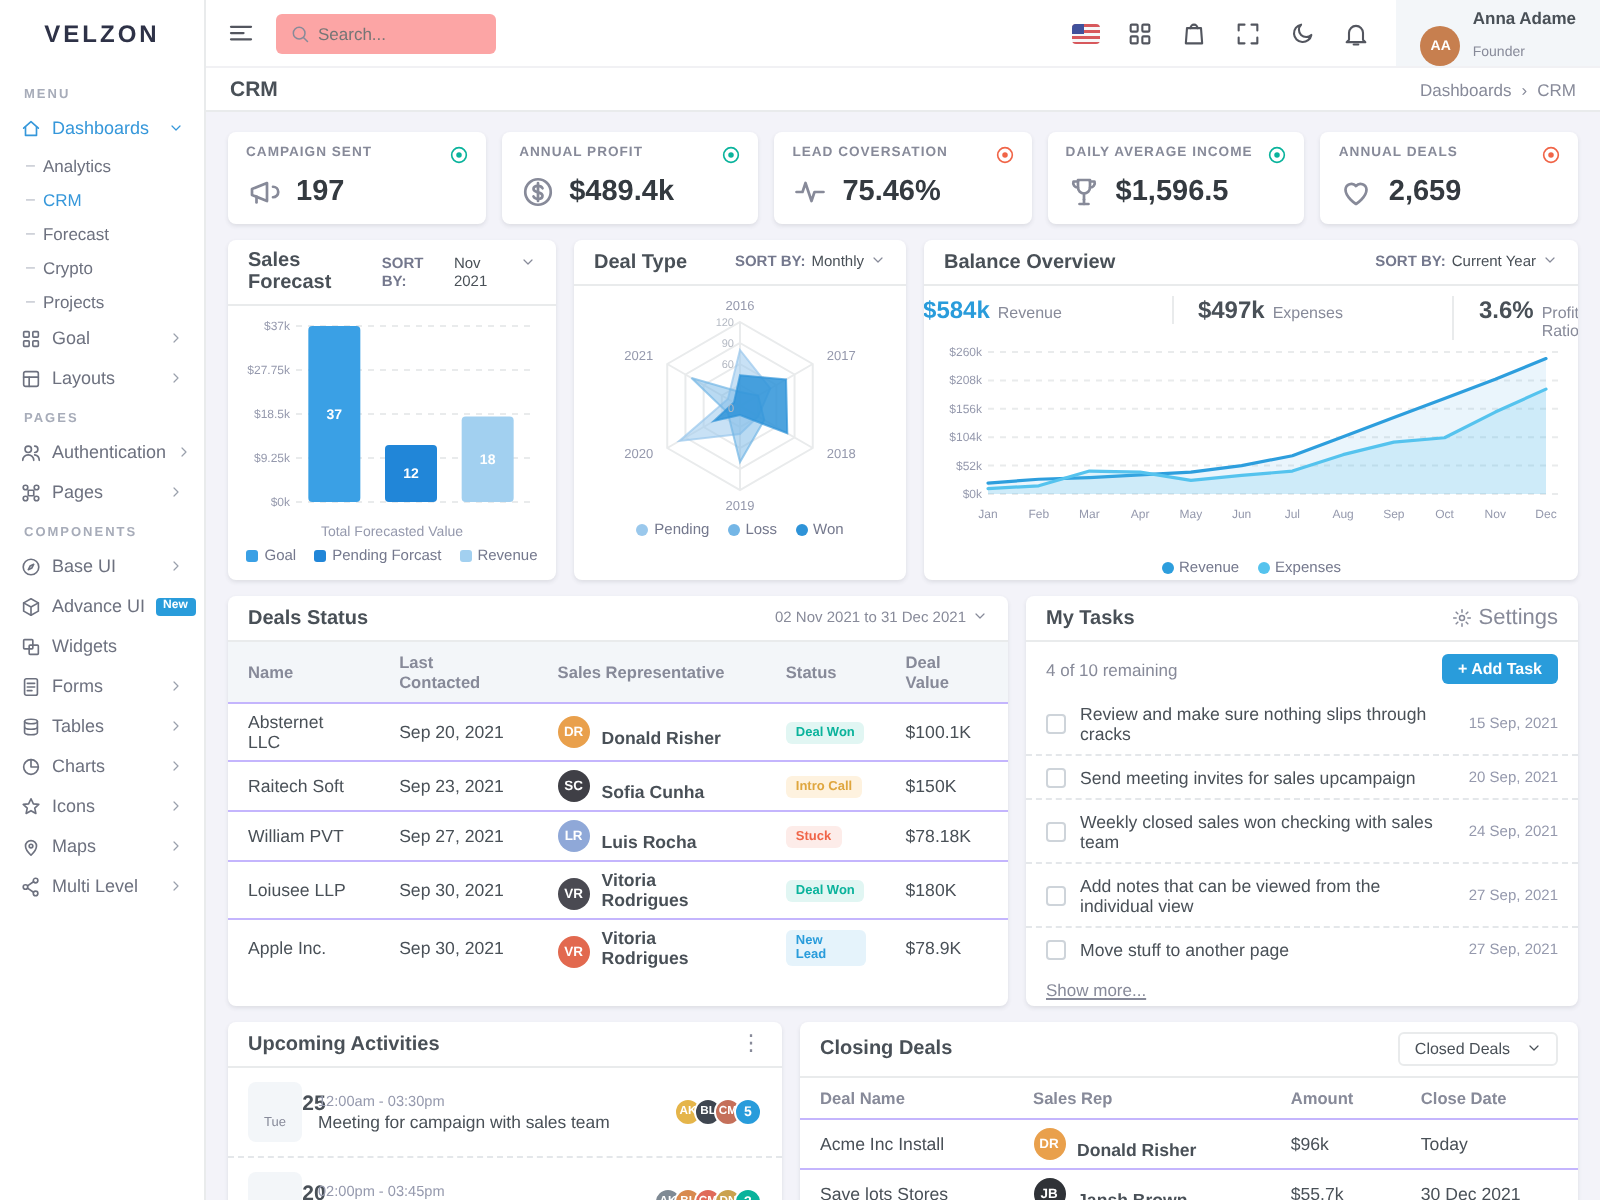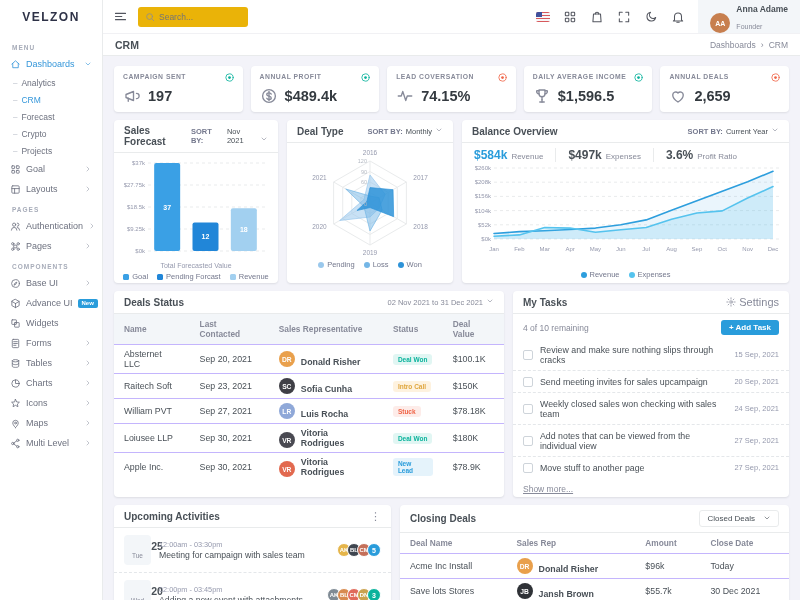--- a/index.html
+++ b/index.html
@@ -16,58 +16,58 @@
   .nav-item .chev { color:#9aa0ac; display:flex; }
   .nav-item.active .chev { color:#3597da; }
   .nav-child { display:flex; align-items:center; gap:4px; padding:3.5px 10px 3.5px 13px; font-size:8.5px; color:#6d717f; cursor:pointer; }
   .nav-child.active { color:#3597da; }
   .nav-child .dash { color:#b2b7c2; font-size:8px; }
   .badge-new { background:#299cdb; color:#fff; font-size:6px; font-weight:bold; padding:1.5px 4px; border-radius:2px; }
   
   .main { flex:1; display:flex; flex-direction:column; min-width:0; }
   .topbar { height:33px; background:#fff; display:flex; align-items:center; padding-left:10px; flex-shrink:0; }
   .tb-icon { color:#53565f; display:flex; align-items:center; cursor:pointer; position:relative; }
-  .searchbox { margin-left:10px; background:#eab308; border-radius:3px; height:20px; width:110px; display:flex; align-items:center; gap:4px; padding:0 7px; color:#878a99; }
+  .searchbox { margin-left:10px; background:#fca5a5; border-radius:3px; height:20px; width:110px; display:flex; align-items:center; gap:4px; padding:0 7px; color:#878a99; }
   .searchbox input { border:none; background:transparent; outline:none; font-size:8.5px; width:80px; color:#495057; font-family:"Liberation Sans",sans-serif; }
   .tb-right { margin-left:auto; display:flex; align-items:center; gap:13px; height:100%; }
   .us-flag { width:14px; height:10px; border-radius:2px; background:repeating-linear-gradient(180deg,#d7585c 0 1.5px,#f6f7f8 1.5px 3px); position:relative; overflow:hidden; }
   .us-flag::after { content:""; position:absolute; left:0; top:0; width:6px; height:5px; background:#41519c; }
   .user-chip { background:#f3f6f9; height:100%; display:flex; align-items:flex-end; gap:6px; padding:0 12px; cursor:pointer; }
   .avatar { border-radius:50%; color:#fff; font-weight:bold; display:flex; align-items:center; justify-content:center; flex-shrink:0; }
   .user-meta { line-height:1.2; }
   .user-name { font-size:8.5px; font-weight:bold; color:#495057; }
   .user-role { font-size:7px; color:#878a99; }
   .pagebar { height:23px; background:#fff; border-top:1px solid #f1f1f4; border-bottom:1px solid #e9ebec; display:flex; align-items:center; justify-content:space-between; padding:0 12px; flex-shrink:0; }
   .page-title { font-size:10.5px; font-weight:bold; color:#495057; }
   .breadcrumb { font-size:8.5px; color:#878a99; display:flex; gap:5px; align-items:center; }
   .content { padding:10px 11px; flex:1; overflow:hidden; }
   
   .card { background:#fff; border-radius:4px; box-shadow:0 1px 2px rgba(56,65,74,.12); overflow:hidden; }
   .card-header { display:flex; align-items:center; justify-content:space-between; padding:5px 10px; border-bottom:1px solid #e9ebec; min-height:23px; }
   .card-title { font-size:10px; font-weight:bold; color:#495057; }
-  .sort-by { font-size:7.5px; color:#878a99; display:flex; align-items:flex-end; gap:3px; cursor:pointer; }
+  .sort-by { font-size:7.5px; color:#878a99; display:flex; align-items:flex-start; gap:3px; cursor:pointer; }
   .sort-by b { color:#74788d; }
   .sort-by .sv { color:#495057; }
   
   .stats-row { display:grid; grid-template-columns:repeat(5,1fr); gap:8px; margin-bottom:8px; }
   .stat-card { padding:7px 9px; position:relative; }
   .stat-label { font-size:6.8px; font-weight:bold; letter-spacing:.5px; color:#878a99; }
   .stat-value-row { display:flex; align-items:center; gap:7px; margin-top:7px; color:#878a99; }
   .stat-value { font-size:14.5px; font-weight:bold; color:#343a40; }
   .stat-ind { position:absolute; top:6px; right:8px; display:flex; }
   .ind-success { color:#0ab39c; } .ind-danger { color:#f06548; }
   
   .charts-row { display:grid; grid-template-columns:164px 166px 1fr; gap:9px; margin-bottom:8px; }
   .chart-body { padding:4px 6px 2px 6px; }
   .x-label { text-align:center; font-size:7px; color:#9599ad; margin-top:1px; }
   .legend { display:flex; justify-content:center; gap:9px; margin-top:3px; font-size:7.5px; color:#74788d; flex-wrap:nowrap; }
   .legend .li { display:flex; align-items:center; gap:3px; white-space:nowrap; }
   .lg-sq { width:6px; height:6px; border-radius:1.5px; display:inline-block; }
   .lg-dot { width:6px; height:6px; border-radius:50%; display:inline-block; }
-  .line-summary { display:flex; align-items:baseline; padding:5px 0 1px 0; }
+  .line-summary { display:flex; justify-content:center; align-items:baseline; padding:5px 0 1px 0;gap:43px; }
   .ls-item { display:flex; align-items:baseline; gap:4px; padding:0 12px; }
   .ls-item + .ls-item { border-left:1px solid #e9ebec; }
   .ls-value { font-size:12px; font-weight:bold; color:#495057; }
   .ls-label { font-size:8px; color:#878a99; }
   
   .mid-row { display:grid; grid-template-columns:1fr 276px; gap:9px; margin-bottom:8px; }
   table { width:100%; border-collapse:collapse; }
   th { font-size:8.3px; font-weight:bold; color:#878a99; text-align:left; padding:5px 10px; }
   .thead-light th { background:#f3f6f9; }
   td { font-size:8.8px; color:#495057; padding:4px 10px; border-top:1px solid #c4b5fd; }
@@ -456,21 +456,21 @@
                 <circle cx="12" cy="12" r="8"></circle>
                 <circle cx="12" cy="12" r="3" fill="currentColor" stroke="none"></circle>
               </svg>
             </span>
             <div class="stat-value-row">
               <span style="display:flex">
                 <svg width="18" height="18" viewBox="0 0 24 24" fill="none" stroke="currentColor" stroke-width="1.8" stroke-linecap="round" stroke-linejoin="round">
                   <path d="M3 12h4l2-6 4 12 2-6h6"></path>
                 </svg>
               </span>
-              <span class="stat-value">74.15%</span>
+              <span class="stat-value">75.46%</span>
             </div>
           </div>
           <div class="card stat-card">
             <div class="stat-label">DAILY AVERAGE INCOME</div>
             <span class="stat-ind ind-success">
               <svg width="11" height="11" viewBox="0 0 24 24" fill="none" stroke="currentColor" stroke-width="1.8" stroke-linecap="round" stroke-linejoin="round">
                 <circle cx="12" cy="12" r="8"></circle>
                 <circle cx="12" cy="12" r="3" fill="currentColor" stroke="none"></circle>
               </svg>
             </span>

